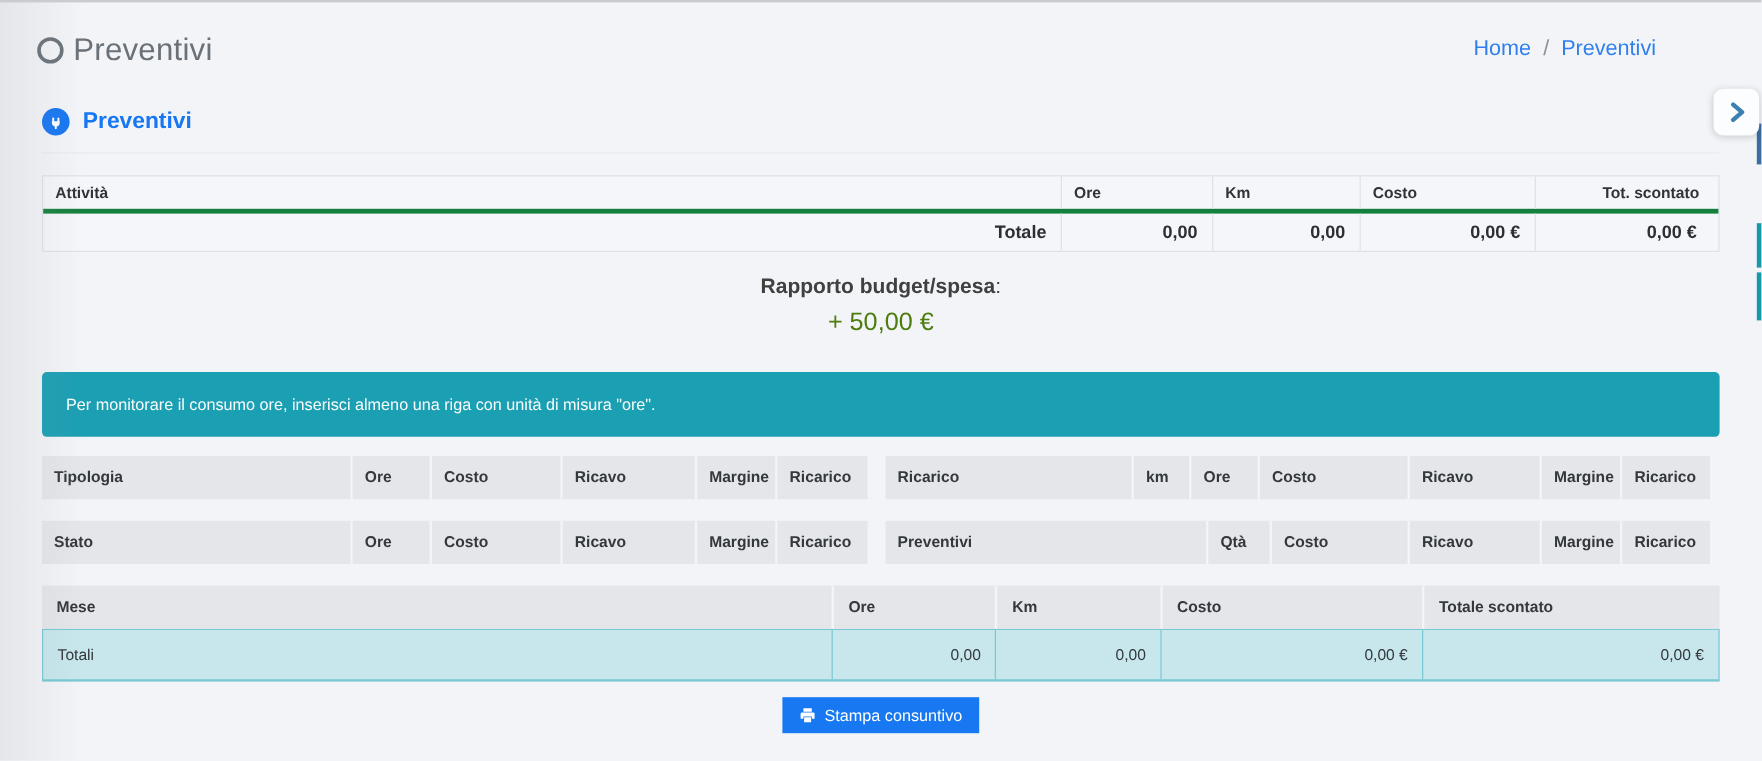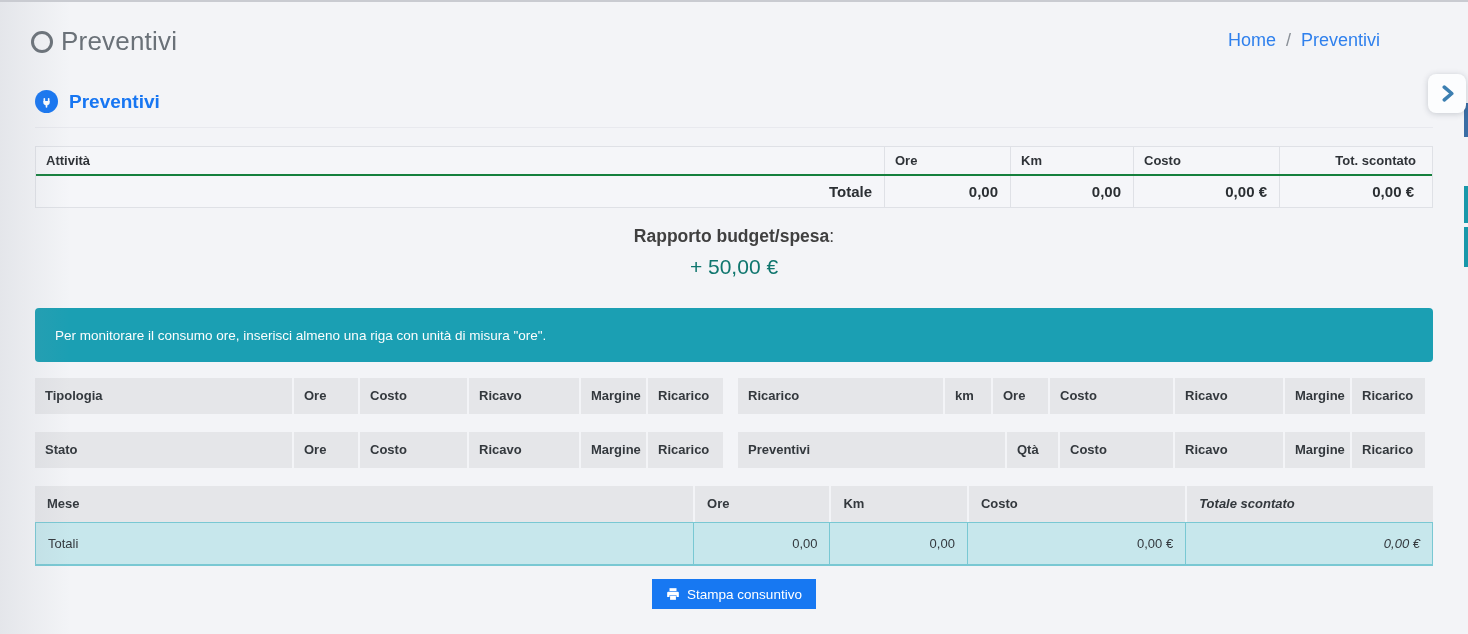--- a/index.html
+++ b/index.html
@@ -30,21 +30,21 @@
     display:flex; align-items:center; justify-content:center; flex:none; }
   .section-title { font-size:19px; font-weight:700; color:#1776f2; }
   .head-rule { border:none; border-top:1px solid #e8e9ee; margin:14px 35px 0; }
 
   
   .act-table { margin:18px 35px 0; border:1px solid #dfe1e6; background:#f5f6f9; }
   .act-row { display:flex; }
   .act-row .cell { border-right:1px solid #dfe1e6; padding:6px 10px; font-size:13px; }
   .act-row .cell:last-child { border-right:none; }
   .act-head .cell { font-weight:700; color:#2f3338; }
-  .act-total { border-top:2px solid #15803d; }
+  .act-total { border-top:4px solid #15803d; }
   .act-total .cell { font-weight:700; font-size:15px; text-align:right; padding:7px 12px; color:#2b2f33; }
   .c-att { width:849px; }
   .c-ore { width:126px; }
   .c-km  { width:123px; }
   .c-costo { width:146px; }
   .c-tot { width:146px;text-align:right; }
 
   
   .budget-wrap { text-align:center; margin-top:18px; }
   .budget-label { font-size:17.5px; color:#404040; }
@@ -76,21 +76,21 @@
   .month-head { display:flex; }
   .month-head .mcell { background:#e5e6e9; height:36px; line-height:36px; font-weight:700;
     font-size:13px; color:#33383d; padding:0 12px; border-right:2px solid #f3f4f7; }
   .month-head .mcell:last-child { border-right:none; }
   .month-total { display:flex; border:1px solid #79c8d3; border-bottom-width:2px; background:#c7e7ec; }
   .month-total .tcell { height:41px; line-height:41px; font-size:13px; color:#33383d;
     padding:0 12px; border-right:1px solid #79c8d3; text-align:right; }
   .month-total .tcell:last-child { border-right:none; }
   .month-total .tcell.first { text-align:left; }
   .w-mese { width:669px; } .w-ore { width:138px; } .w-km { width:139px; }
-  .w-costo { width:221px; } .w-tsc { width:249px;font-style:italic; }
+  .w-costo { width:221px; } .w-tsc { width:249px; }
   .month-total .w-mese { width:667px; } 
 
   
   .btn-row { display:flex; justify-content:center; margin-top:13px; }
   .print-btn { display:flex; align-items:center; gap:7px; background:#1778f2; color:#fff;
     border:none; border-radius:0; padding:0 14px; height:30px; font-size:13.5px;
     font-family:"Liberation Sans", sans-serif; cursor:pointer; }
 
   
   .panel-toggle { position:absolute; top:74px; right:2px; width:38px; height:39px; background:#fcfdfe;
@@ -143,21 +143,21 @@
     <div class="cell c-att">Totale</div>
     <div class="cell c-ore">0,00</div>
     <div class="cell c-km">0,00</div>
     <div class="cell c-costo">0,00 €</div>
     <div class="cell c-tot">0,00 €</div>
   </div>
 </div>
 
 <div class="budget-wrap">
   <div class="budget-label"><b>Rapporto budget/spesa</b><span>:</span></div>
-  <div class="budget-value" id="budget-value" style="color: #0f766e;">+ 50,00 €</div>
+  <div class="budget-value" id="budget-value" style="color: #4d7c0f;">+ 50,00 €</div>
 </div>
 
 <div class="notice">
   <span>Per monitorare il consumo ore, inserisci almeno una riga con unità di misura "ore".</span>
 </div>
 
 <div class="mini-zone">
   <div class="mini-table">
     <div class="mcell t-tip">Tipologia</div>
     <div class="mcell t-ore">Ore</div>

